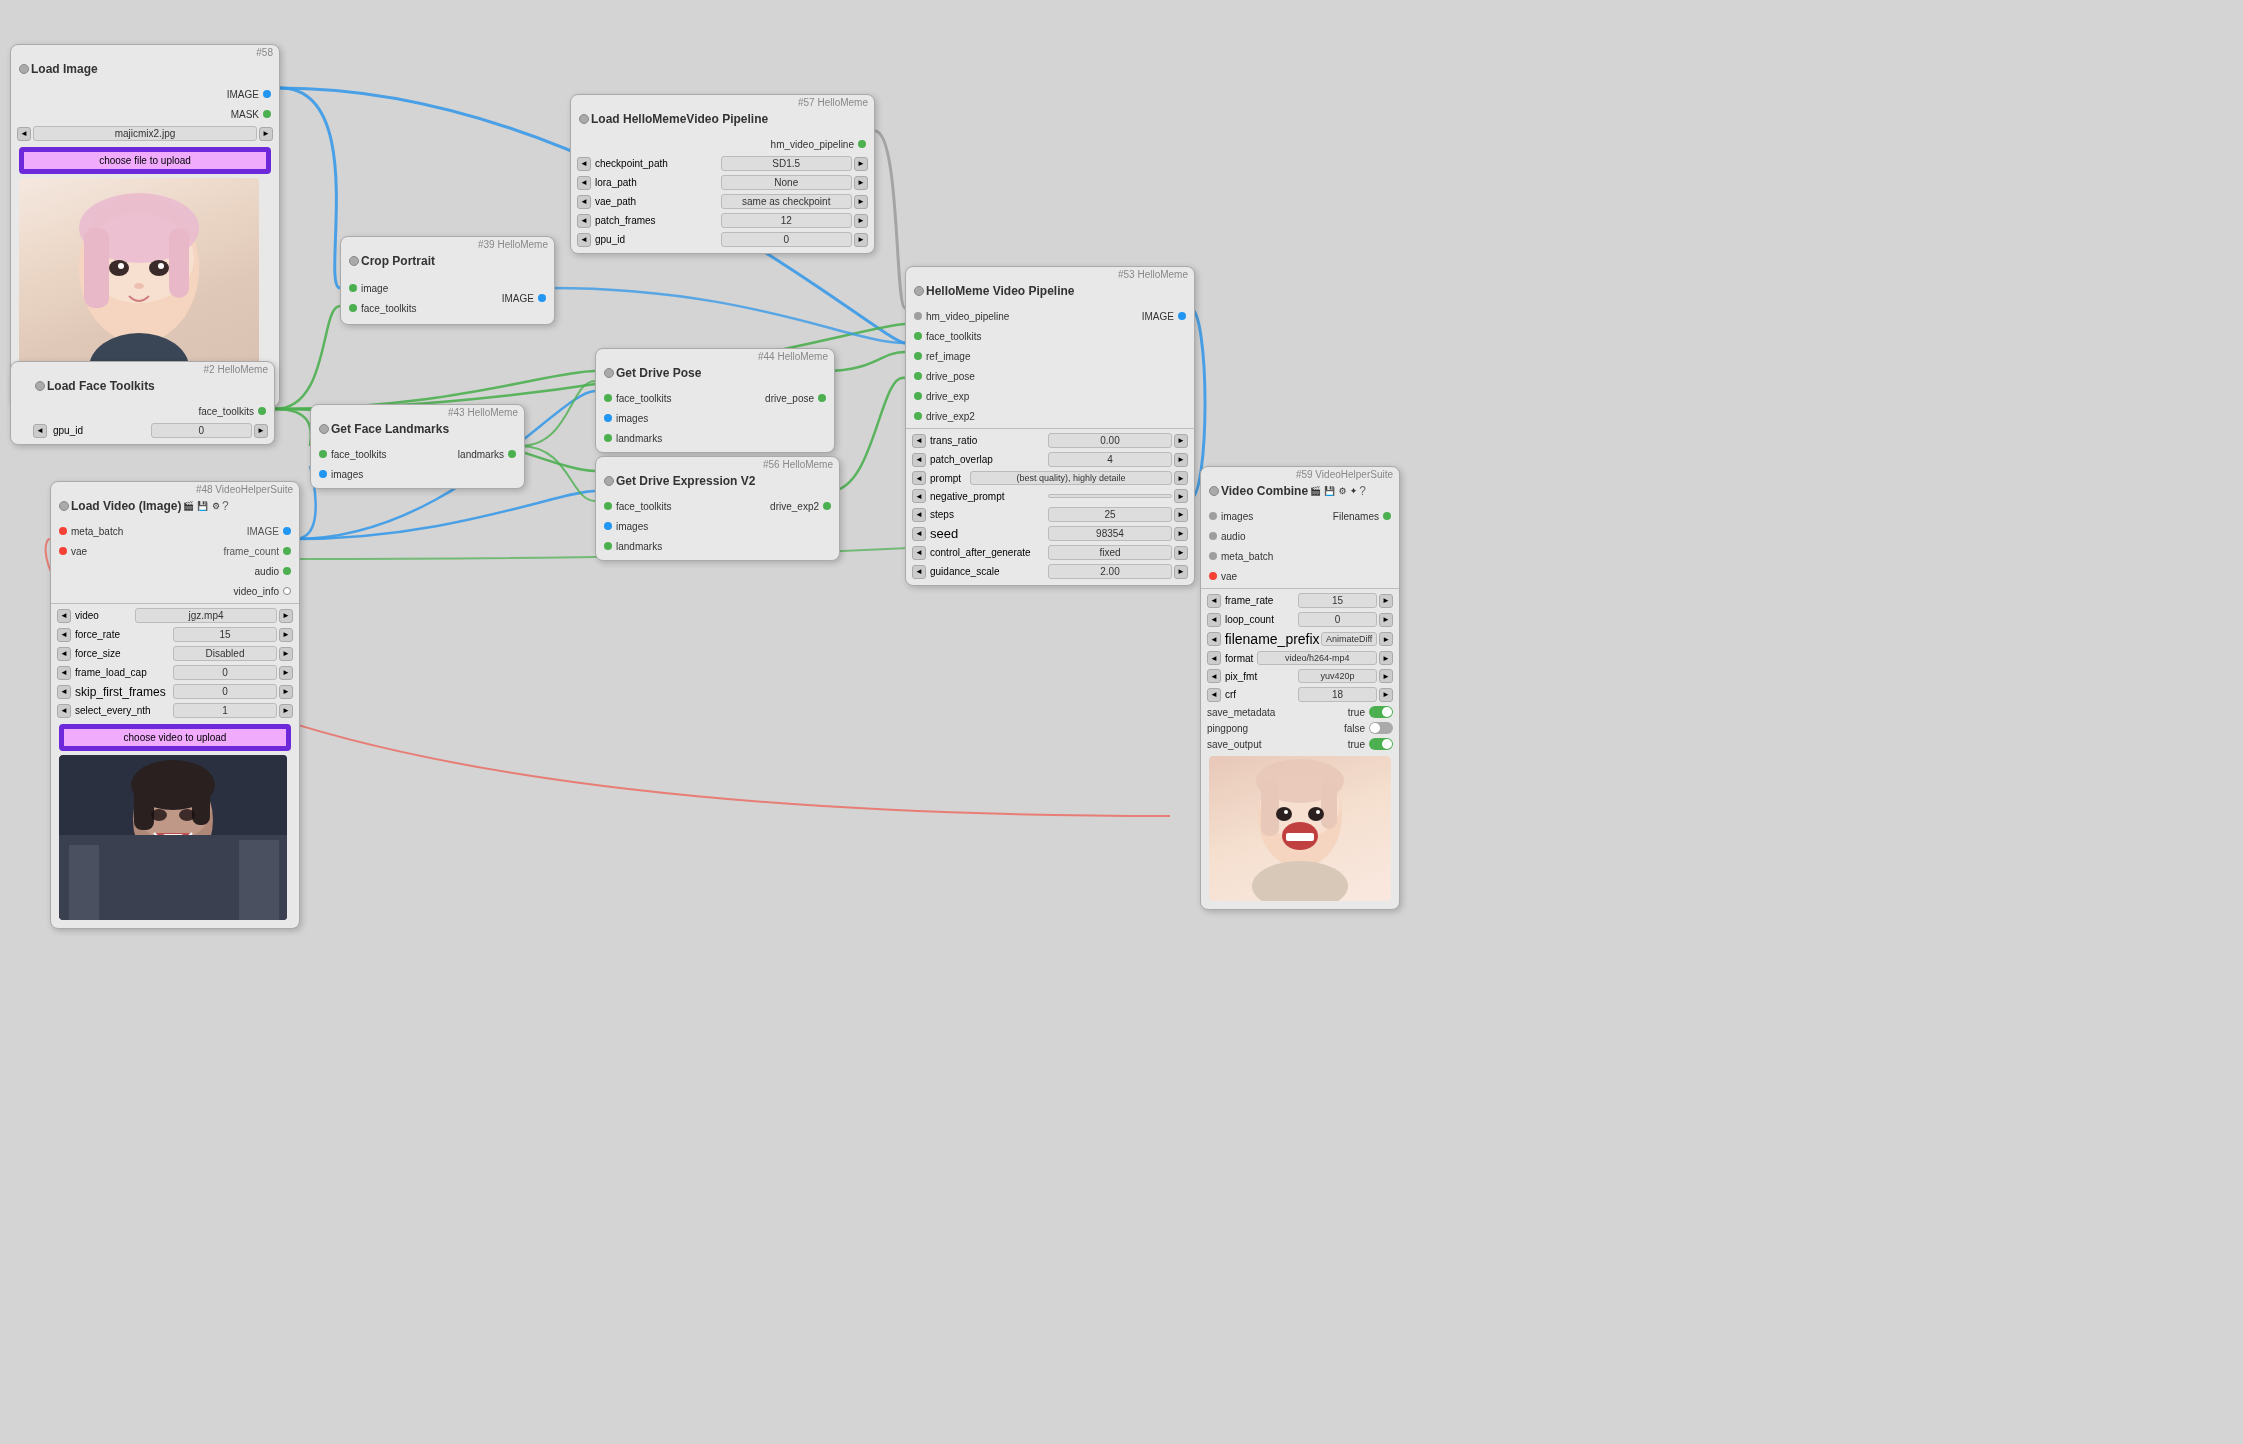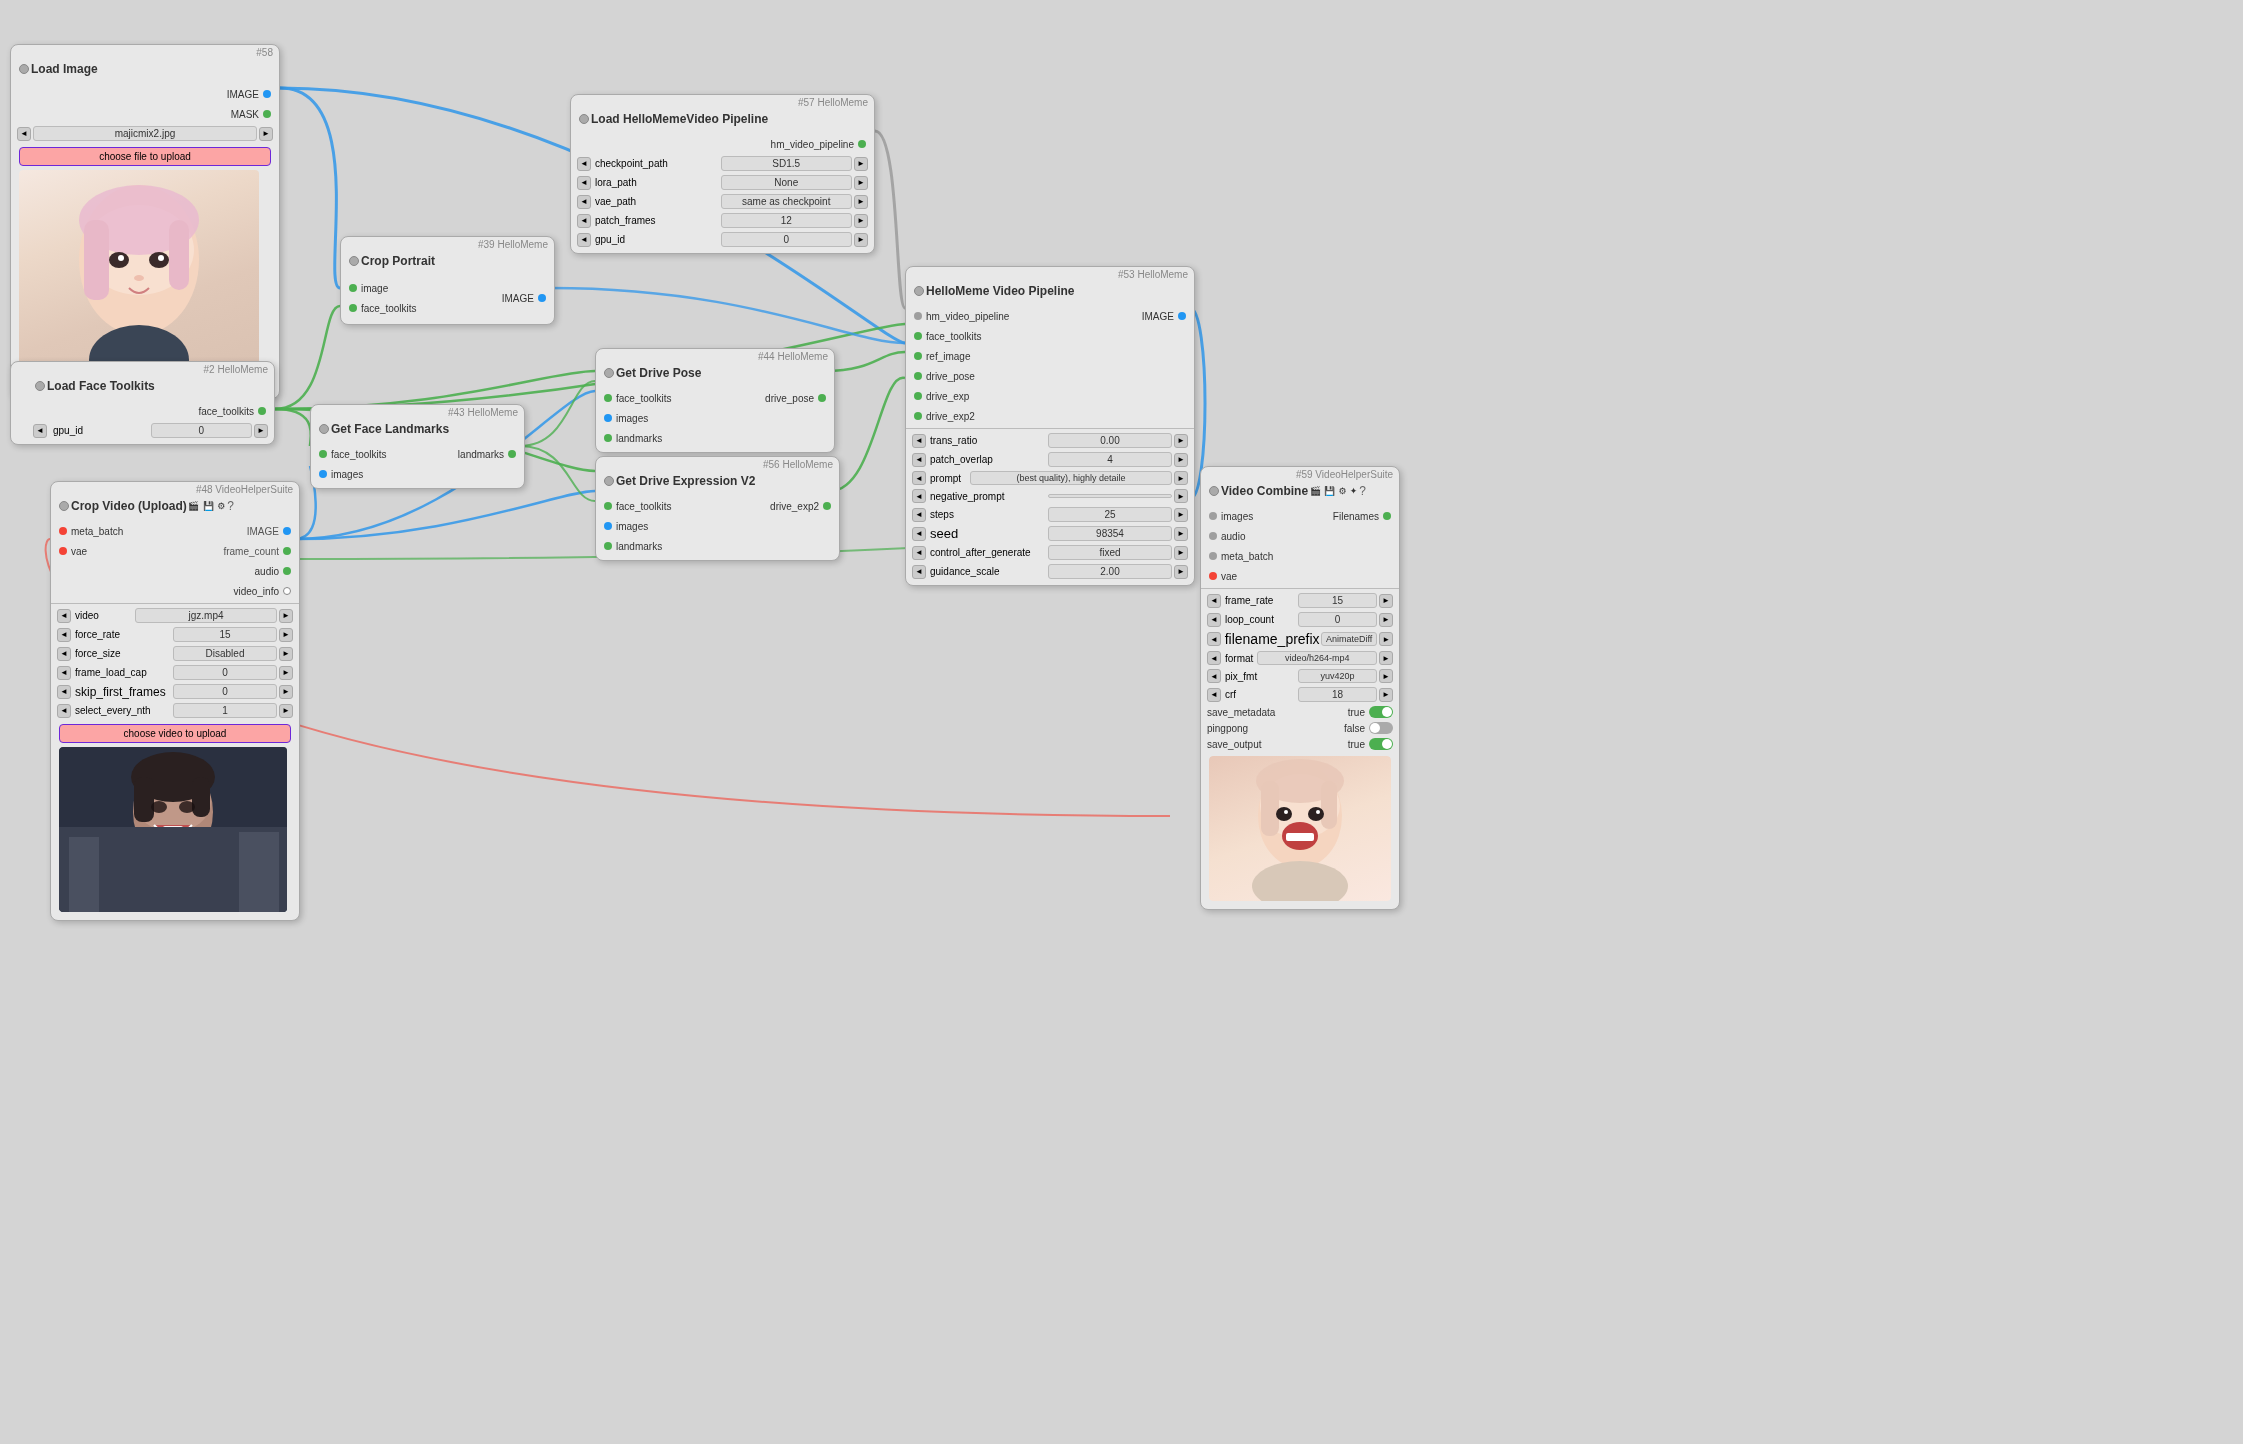--- a/index.html
+++ b/index.html
@@ -124,22 +124,22 @@
       border-radius: 3px;
       font-size: 10px;
       color: #333;
       padding: 1px 4px;
       text-align: center;
     }
 
     .btn-upload {
       display: block;
       margin: 4px 8px;
-      background: #fca5a5;
-      border: 1px solid #6d28d9;
+      background: #f0abfc;
+      border: 5px solid #6d28d9;
       border-radius: 4px;
       padding: 3px 8px;
       font-size: 10px;
       text-align: center;
       cursor: pointer;
     }
 
     .node-image {
       margin: 4px 8px;
       border-radius: 4px;
@@ -367,21 +367,21 @@
         <div class="field-content" style="min-width:40px;">0</div>
         <div class="arrow-btn">►</div>
       </div>
     </div>
   </div>
 
   <div class="node" style="left:50px; top:445px; width:250px;">
     <div class="node-id">#48 VideoHelperSuite</div>
     <div class="node-header">
       <div class="node-title-circle"></div>
-      <span class="node-title">Crop Video (Upload)</span>
+      <span class="node-title">Load Video (Image)</span>
       <div class="node-icons">
         <span style="font-size:9px;">🎬</span>
         <span style="font-size:9px;">💾</span>
         <span style="font-size:9px;">⚙</span>
       </div>
       <span class="question-btn">?</span>
     </div>
     <div class="node-body">
 
       <div class="port-row">

